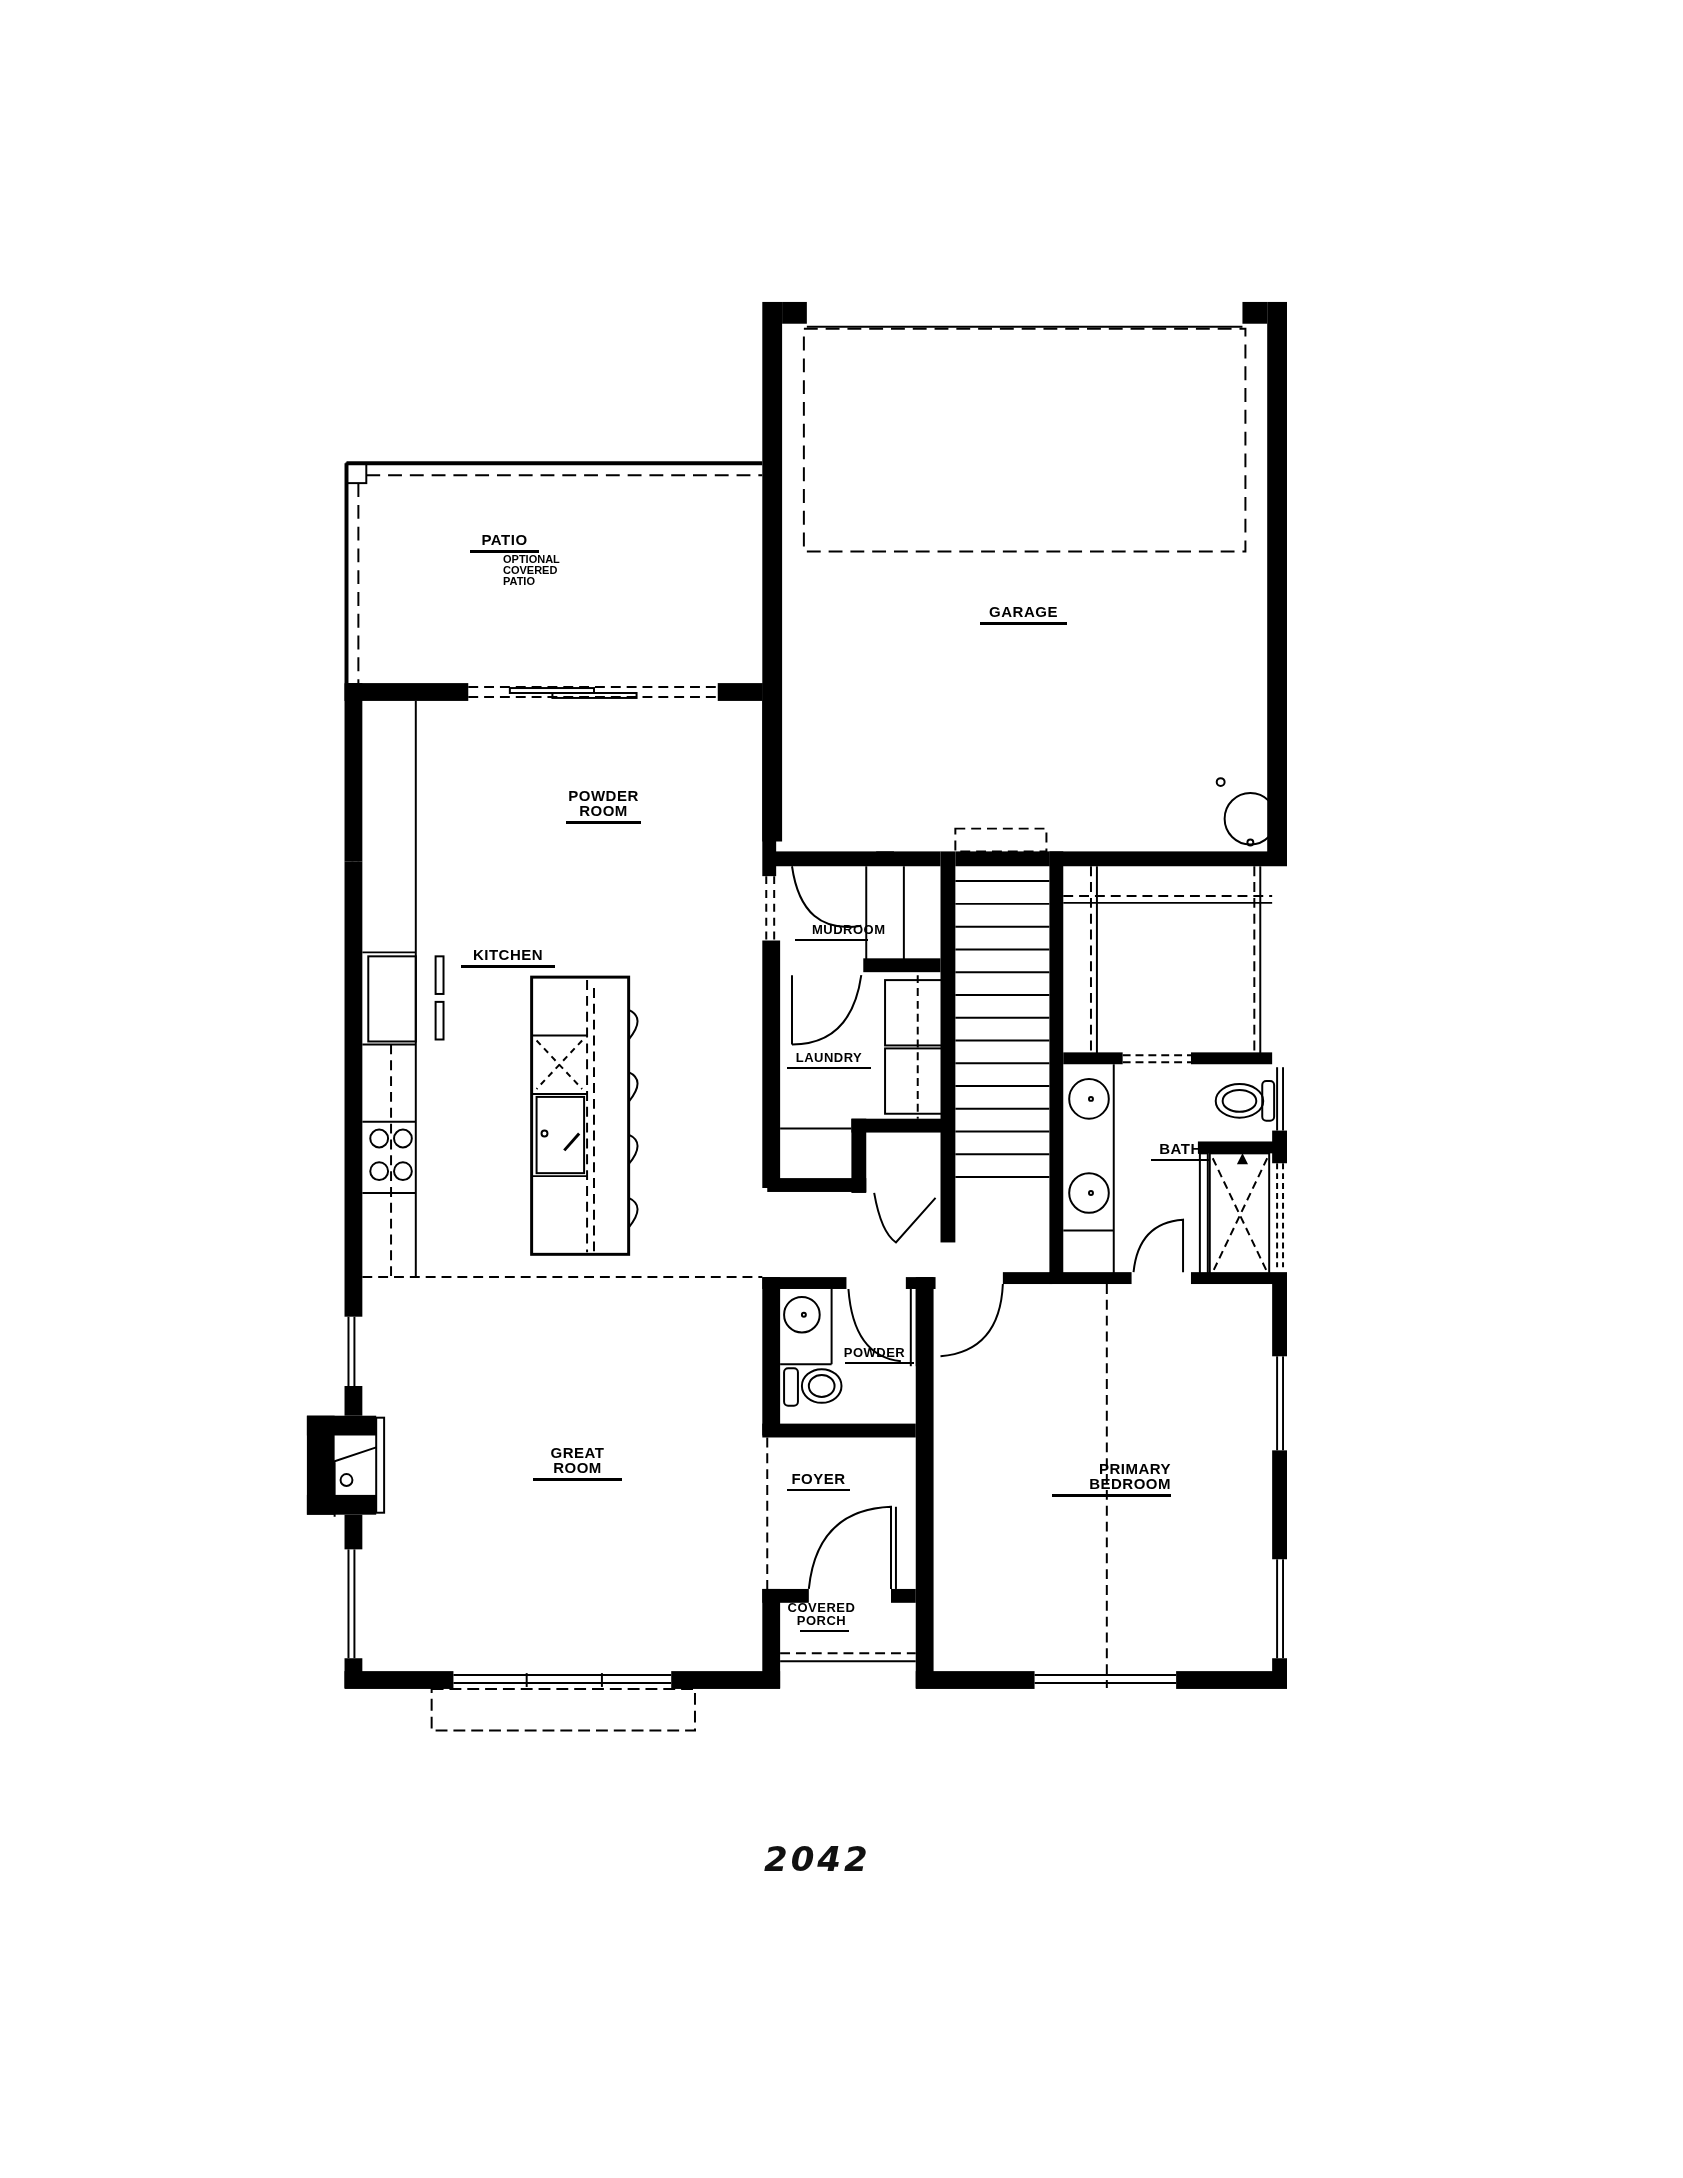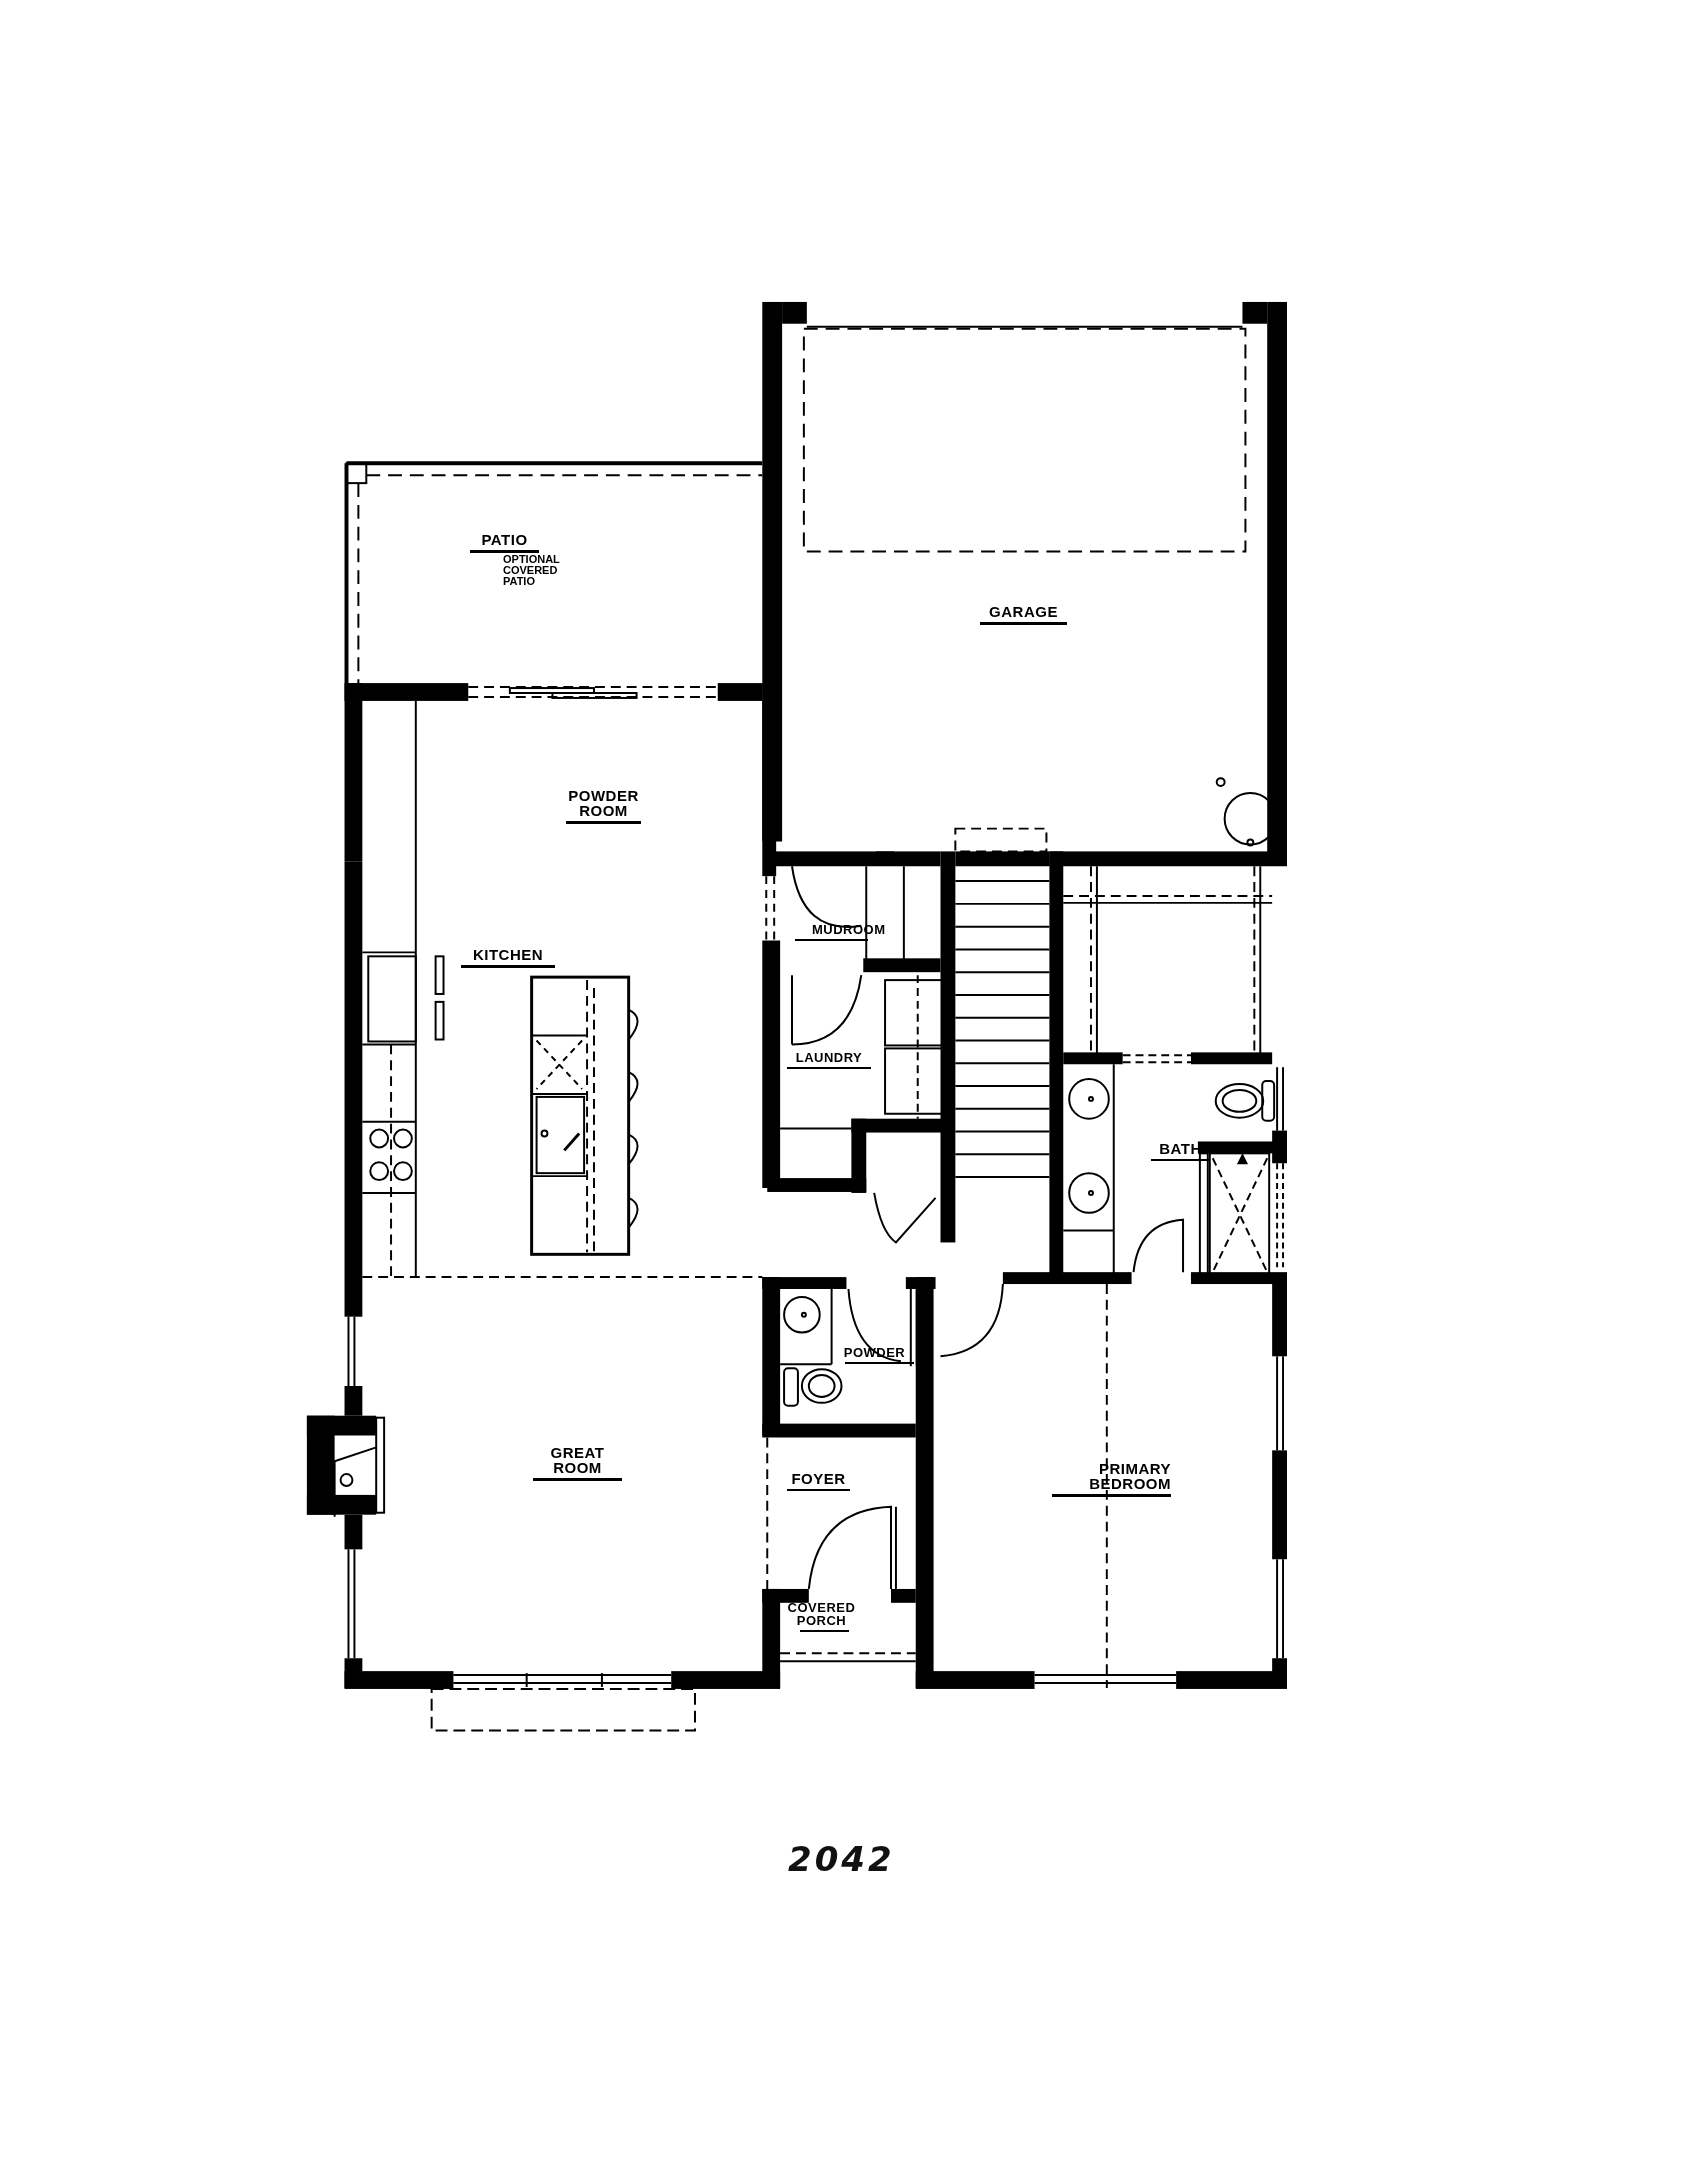--- a/index.html
+++ b/index.html
@@ -2,21 +2,21 @@
 <html><head>
 <meta charset="utf-8">
 <style>
   html, body { margin:0; padding:0; background:#ffffff; }
   body { width:1683px; height:2178px; position:relative; overflow:hidden; font-family:"Liberation Sans", sans-serif; }
   #plan { position:absolute; left:0; top:0; width:1683px; height:2178px; }
   .lbl { position:absolute; font-family:"Liberation Sans", sans-serif; font-weight:700; color:#000; text-align:center; line-height:1.0; letter-spacing:0.5px; }
   .lbl .t { display:block; font-size:15px; }
   .lbl .u { display:block; border-bottom:3px solid #000; margin-top:3px; }
   .sub { position:absolute; font-family:"Liberation Sans", sans-serif; font-weight:700; font-size:11px; line-height:11px; color:#000; }
-  .plan-num { position:absolute; font-family:"DejaVu Sans", sans-serif; font-weight:700; font-size:34px; letter-spacing:3px; color:#111; font-style:italic;margin-left:24px; }
+  .plan-num { position:absolute; font-family:"DejaVu Sans", sans-serif; font-weight:700; font-size:34px; letter-spacing:3px; color:#111; font-style:italic; }
 </style>
 </head>
 <body>
 
 <svg id="plan" viewBox="0 0 1700 2200" xmlns="http://www.w3.org/2000/svg">
   <g fill="none" stroke="#000" stroke-width="2">
 
     <g>
       <rect x="770" y="305" width="20" height="545" fill="#000" stroke="none"></rect>
       <rect x="1280" y="305" width="20" height="560" fill="#000" stroke="none"></rect>

